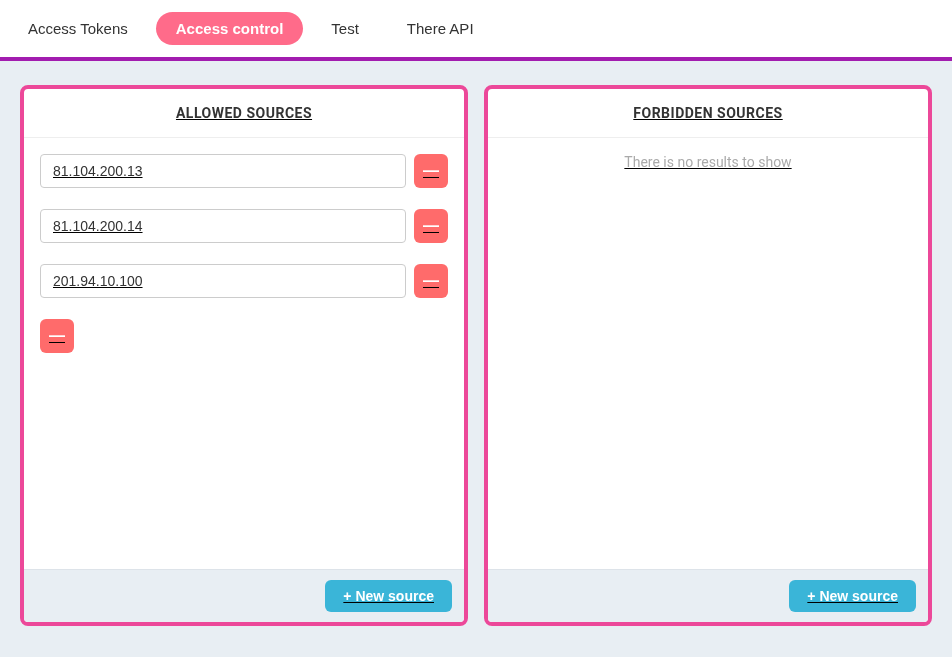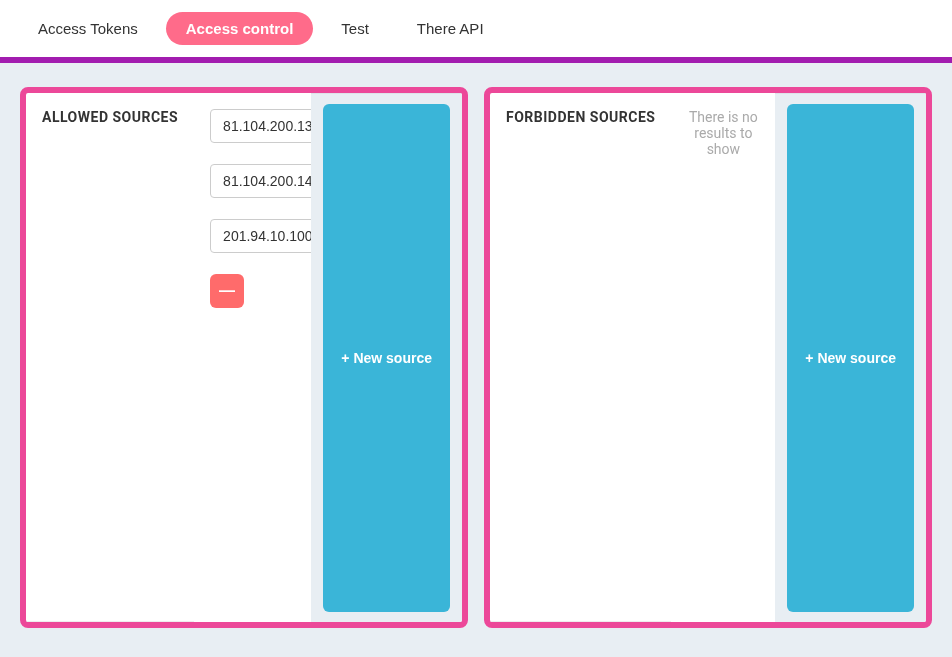--- a/index.html
+++ b/index.html
@@ -6,25 +6,25 @@
     body {
       font-family: -apple-system, BlinkMacSystemFont, 'Segoe UI', Roboto, sans-serif;
       background: #e8eef3;
       width: 952px;
       min-height: 657px;
     }
 
     
     .header {
       background: #fff;
-      padding: 12px 18px;
+      padding: 12px 8px;
       display: flex;
       align-items: center;
       gap: 8px;
-      border-bottom: 6px solid #a21caf;
+      border-bottom: 4px solid #a21caf;
     }
 
     .nav-item {
       padding: 8px 20px;
       border-radius: 25px;
       font-size: 15px;
       font-weight: 500;
       cursor: pointer;
       color: #333;
       border: none;
@@ -43,24 +43,25 @@
       display: flex;
       gap: 16px;
       height: calc(657px - 68px);
     }
 
     .panel {
       background: #fff;
       border-radius: 8px;
       flex: 1;
       display: flex;
-      flex-direction: row;
+      flex-direction: column;
       overflow: hidden;
-      border: 6px solid #ec4899;
+      border: 4px solid #ec4899;
       position: relative;
+      text-decoration: underline;
     }
 
     .panel-header {
       padding: 16px;
       text-align: center;
       font-weight: 700;
       font-size: 14px;
       letter-spacing: 0.5px;
       color: #333;
       border-bottom: 1px solid #eee;
@@ -114,21 +115,21 @@
     .no-results {
       text-align: center;
       color: #aaa;
       font-size: 14px;
     }
 
     .panel-footer {
       padding: 10px 12px;
       background: #e8eef3;
       display: flex;
-      justify-content: flex-start;
+      justify-content: flex-end;
       border-top: 1px solid #dde3e9;
     }
 
     .new-source-btn {
       background: #3ab5d8;
       color: #fff;
       border: none;
       border-radius: 6px;
       padding: 8px 18px;
       font-size: 14px;

